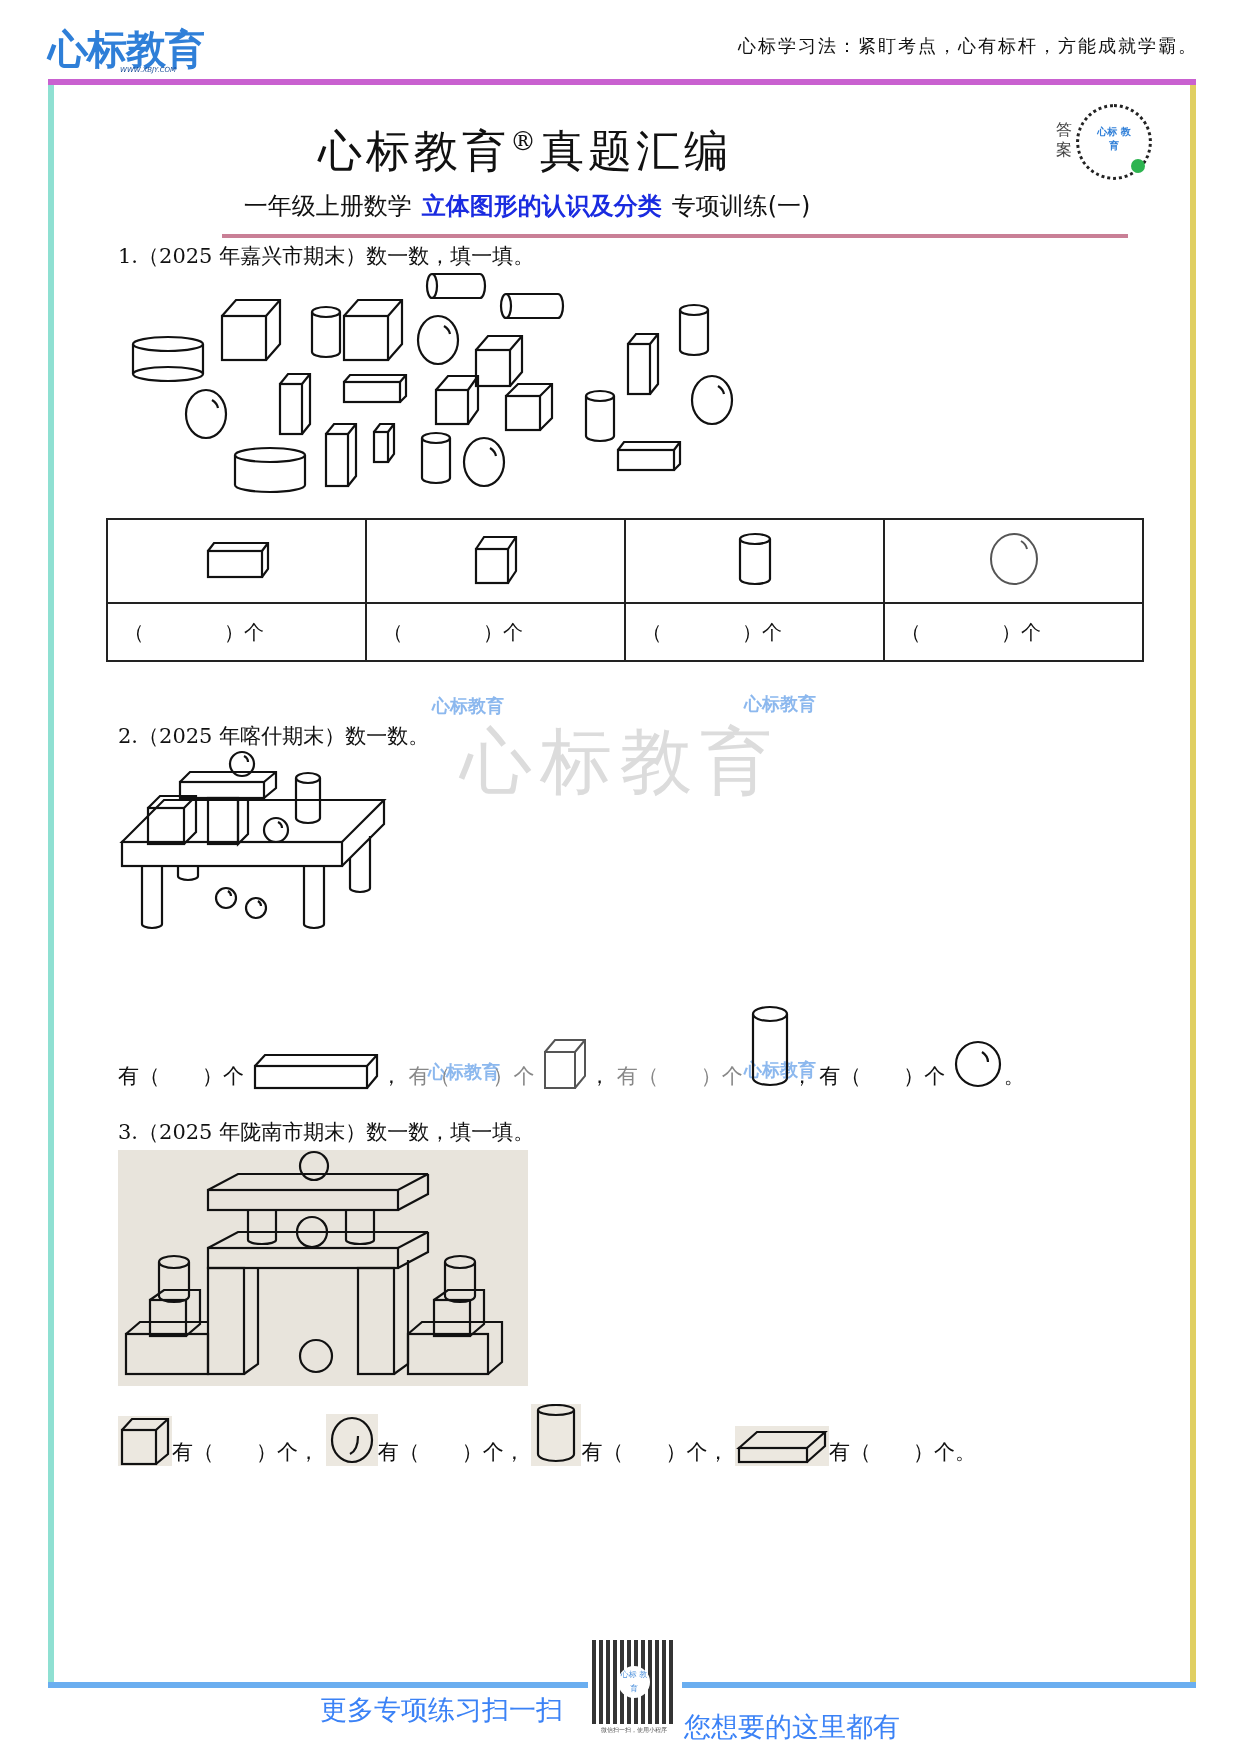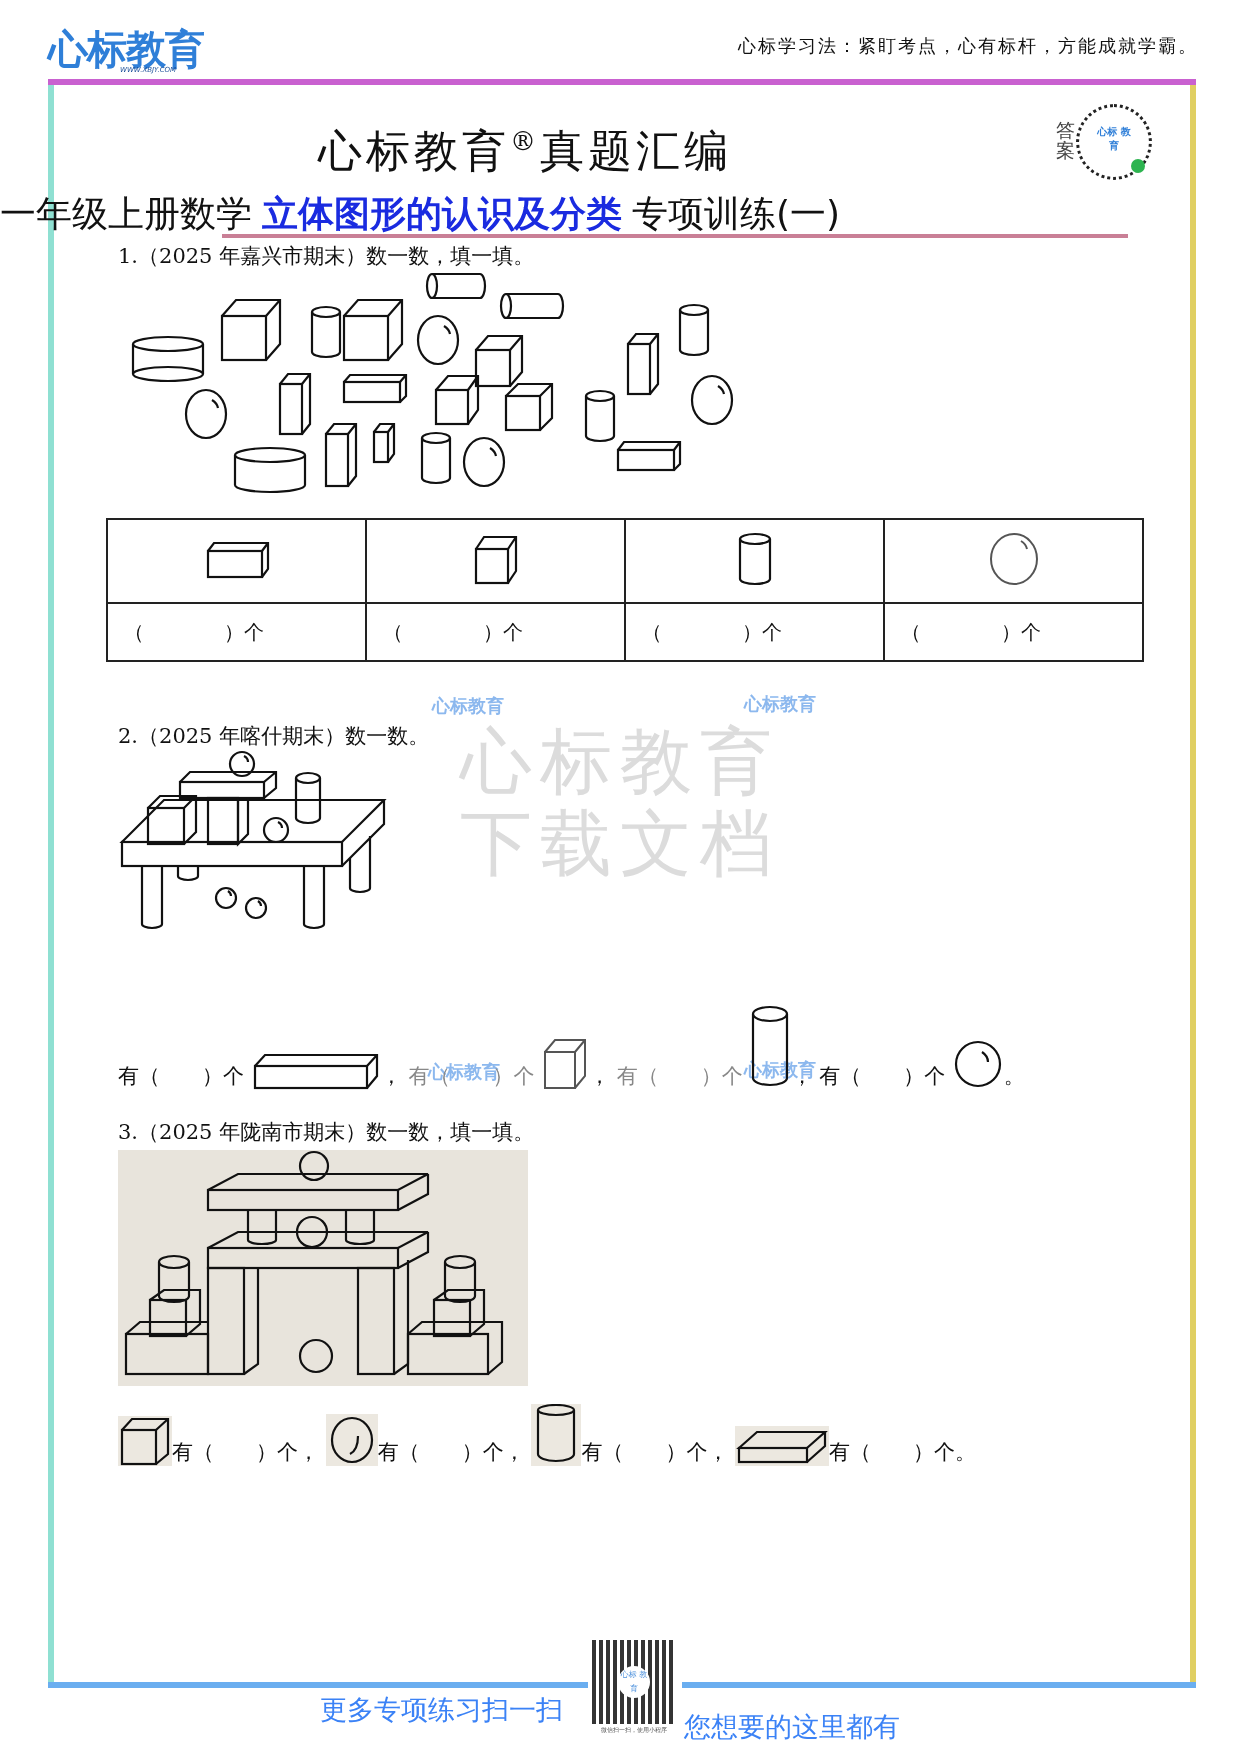--- a/index.html
+++ b/index.html
@@ -14,25 +14,25 @@
 
   .border-top { position: absolute; left: 48px; top: 79px; width: 1148px; height: 6px; background: #c961d0; }
   .border-left { position: absolute; left: 48px; top: 85px; width: 6px; height: 1600px; background: #8fe0d2; }
   .border-right { position: absolute; left: 1190px; top: 85px; width: 6px; height: 1600px; background: #e0cf62; }
   .border-bottom-l { position: absolute; left: 48px; top: 1682px; width: 540px; height: 6px; background: #6aaef0; }
   .border-bottom-r { position: absolute; left: 682px; top: 1682px; width: 514px; height: 6px; background: #6aaef0; }
 
   .title { position: absolute; left: 0; width: 1050px; top: 122px; text-align: center; font-family: "DejaVu Serif", serif; font-size: 44px; letter-spacing: 4px; color: #111; }
   .title sup { font-size: 26px; vertical-align: 16px; }
 
-  .subtitle { position: absolute; left: 0; width: 1054px; top: 190px; text-align: left; font-family: "DejaVu Sans", sans-serif; font-size: 36px; color: #111; }
+  .subtitle { position: absolute; left: 0; width: 1054px; top: 190px; text-align: center; font-family: "DejaVu Sans", sans-serif; font-size: 24px; color: #111; }
   .subtitle .hl { color: #1a2be0; font-weight: bold; margin: 0 10px; }
   .subtitle-rule { position: absolute; left: 222px; top: 234px; width: 906px; height: 4px; background: #c97f96; }
 
-  .answer-label { position: absolute; left: 1056px; top: 120px; font-family: "DejaVu Sans", sans-serif; font-size: 19px; color: #444; line-height: 20px; width: 16px; }
+  .answer-label { position: absolute; left: 1056px; top: 120px; font-family: "DejaVu Sans", sans-serif; font-size: 16px; color: #444; line-height: 20px; width: 16px; }
   .qr-round { position: absolute; left: 1076px; top: 104px; width: 76px; height: 76px; border-radius: 50%; border: 3px dotted #222; background: #fff; }
   .qr-round-inner { position: absolute; left: 18px; top: 18px; width: 34px; height: 34px; font-family: "DejaVu Sans", sans-serif; font-size: 10px; color: #2f7fd8; text-align: center; line-height: 14px; font-weight: bold; }
   .qr-round-badge { position: absolute; right: 4px; bottom: 4px; width: 14px; height: 14px; border-radius: 50%; background: #2db450; }
 
   .q-label { position: absolute; left: 118px; font-size: 21px; color: #111; }
 
   .shape-area { position: absolute; }
   svg .s { fill: none; stroke: #111; stroke-width: 2.2; }
   svg .g { fill: none; stroke: #555; stroke-width: 2; }
 
@@ -224,21 +224,20 @@
   </tr>
 </tbody>
   </table>
 
 <div class="wm-logo" style="left:432px; top:694px;">心标教育</div>
 <div class="wm-logo" style="left:744px; top:692px;">心标教育</div>
 <div class="wm-logo" style="left:428px; top:1060px;">心标教育</div>
 <div class="wm-logo" style="left:744px; top:1058px;">心标教育</div>
 <div class="watermark">
   <div>心标教育</div>
-  <div>下载文档</div>
 </div>
 
 <div class="q-label" style="top:722px;">2.（2025 年喀什期末）数一数。</div>
 
 <svg class="shape-area" style="left:118px; top:748px;" width="280" height="190">
 
   <path class="s" d="M4 94 L46 52 H266 L224 94 Z"></path>
   <rect class="s" x="4" y="94" width="220" height="24"></rect>
   <path class="s" d="M224 118 L266 76 V52"></path>
 

